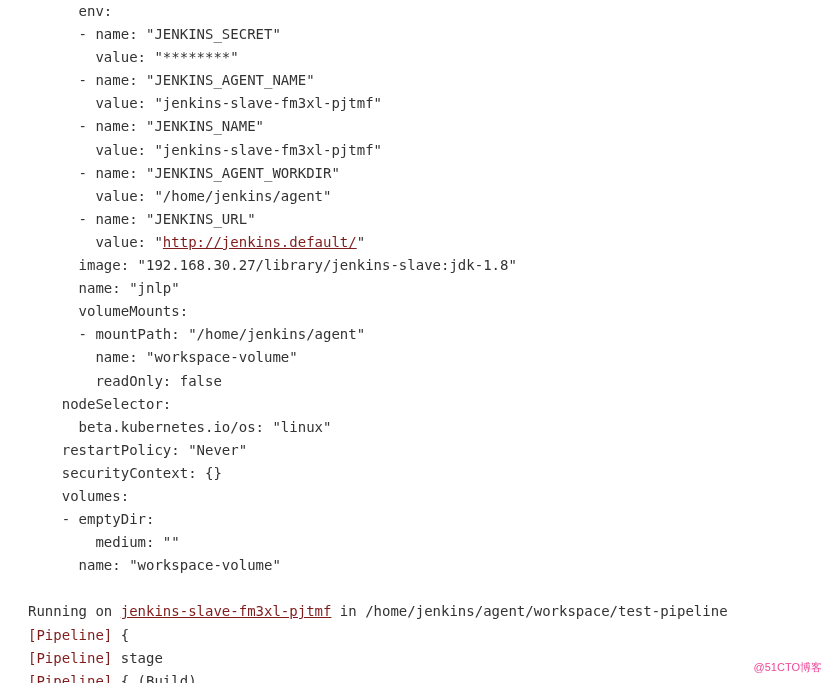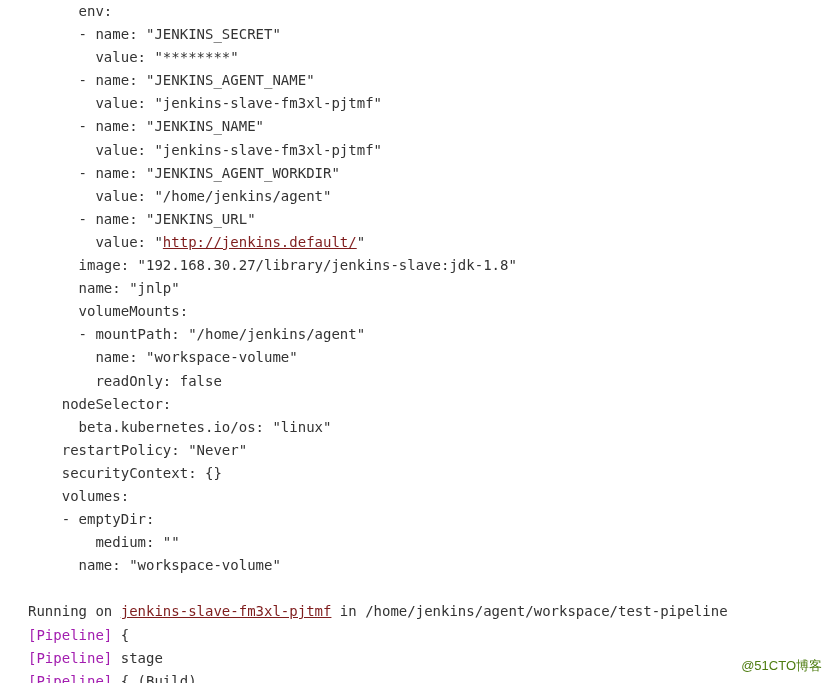--- a/index.html
+++ b/index.html
@@ -21,28 +21,28 @@
     }
     .console {
       white-space: pre;
       padding: 0 0 0 28px;
     }
     .link {
       color: #7f1d1d;
       text-decoration: underline;
     }
     .pipeline-prefix {
-      color: #a21caf;
+      color: #7f1d1d;
     }
     .watermark {
       position: absolute;
       bottom: 7px;
       right: 10px;
-      font-size: 13px;
-      color: #4d7c0f;
+      font-size: 11px;
+      color: #ec4899;
       font-family: Arial, sans-serif;
     }
   </style>
 </head>
 <body>
 
 <div class="console" id="console-container"><div>      env:</div><div>      - name: "JENKINS_SECRET"</div><div>        value: "********"</div><div>      - name: "JENKINS_AGENT_NAME"</div><div>        value: "jenkins-slave-fm3xl-pjtmf"</div><div>      - name: "JENKINS_NAME"</div><div>        value: "jenkins-slave-fm3xl-pjtmf"</div><div>      - name: "JENKINS_AGENT_WORKDIR"</div><div>        value: "/home/jenkins/agent"</div><div>      - name: "JENKINS_URL"</div><div><span>        value: "</span><a class="link" href="#">http://jenkins.default/</a><span>"</span></div><div>      image: "192.168.30.27/library/jenkins-slave:jdk-1.8"</div><div>      name: "jnlp"</div><div>      volumeMounts:</div><div>      - mountPath: "/home/jenkins/agent"</div><div>        name: "workspace-volume"</div><div>        readOnly: false</div><div>    nodeSelector:</div><div>      beta.kubernetes.io/os: "linux"</div><div>    restartPolicy: "Never"</div><div>    securityContext: {}</div><div>    volumes:</div><div>    - emptyDir:</div><div>        medium: ""</div><div>      name: "workspace-volume"</div><div>&nbsp;</div><div><span>Running on </span><a class="link" href="#">jenkins-slave-fm3xl-pjtmf</a><span> in /home/jenkins/agent/workspace/test-pipeline</span></div><div><span class="pipeline-prefix">[Pipeline] </span><span>{</span></div><div><span class="pipeline-prefix">[Pipeline] </span><span>stage</span></div><div><span class="pipeline-prefix">[Pipeline] </span><span>{ (Build)</span></div></div>
 
 <div class="watermark">@51CTO博客</div>
 

